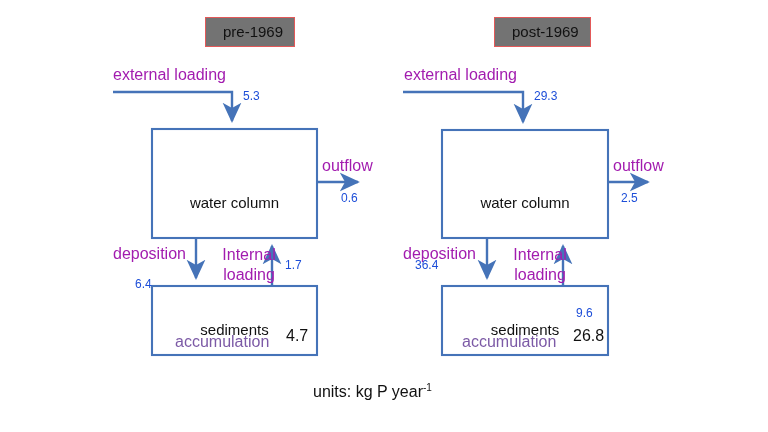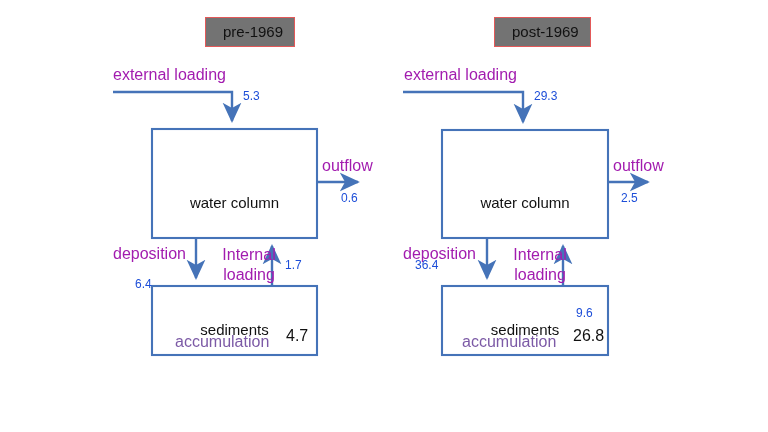--- a/index.html
+++ b/index.html
@@ -163,14 +163,17 @@
   <div class="flow-value" style="left:415px; top:258px;">36.4</div>
 
   <div class="flow-label two-line" style="left:509px; top:245px;">Internal loading</div>
   <div class="flow-value" style="left:576px; top:258px;margin-top:48px;">9.6</div>
 
   <div class="box-label" style="left:442px; top:301px; width:166px;">sediments</div>
 
   <div class="accum-label" style="left:462px; top:333px;">accumulation</div>
   <div class="accum-value" style="left:549px; top:327px;">26.8</div>
 
+  <div class="units-caption" style="left:313px; top:382px;">
+    <span>units: kg P year</span><sup>-1</sup>
+  </div>
 
 </div>
 
 </body></html>

